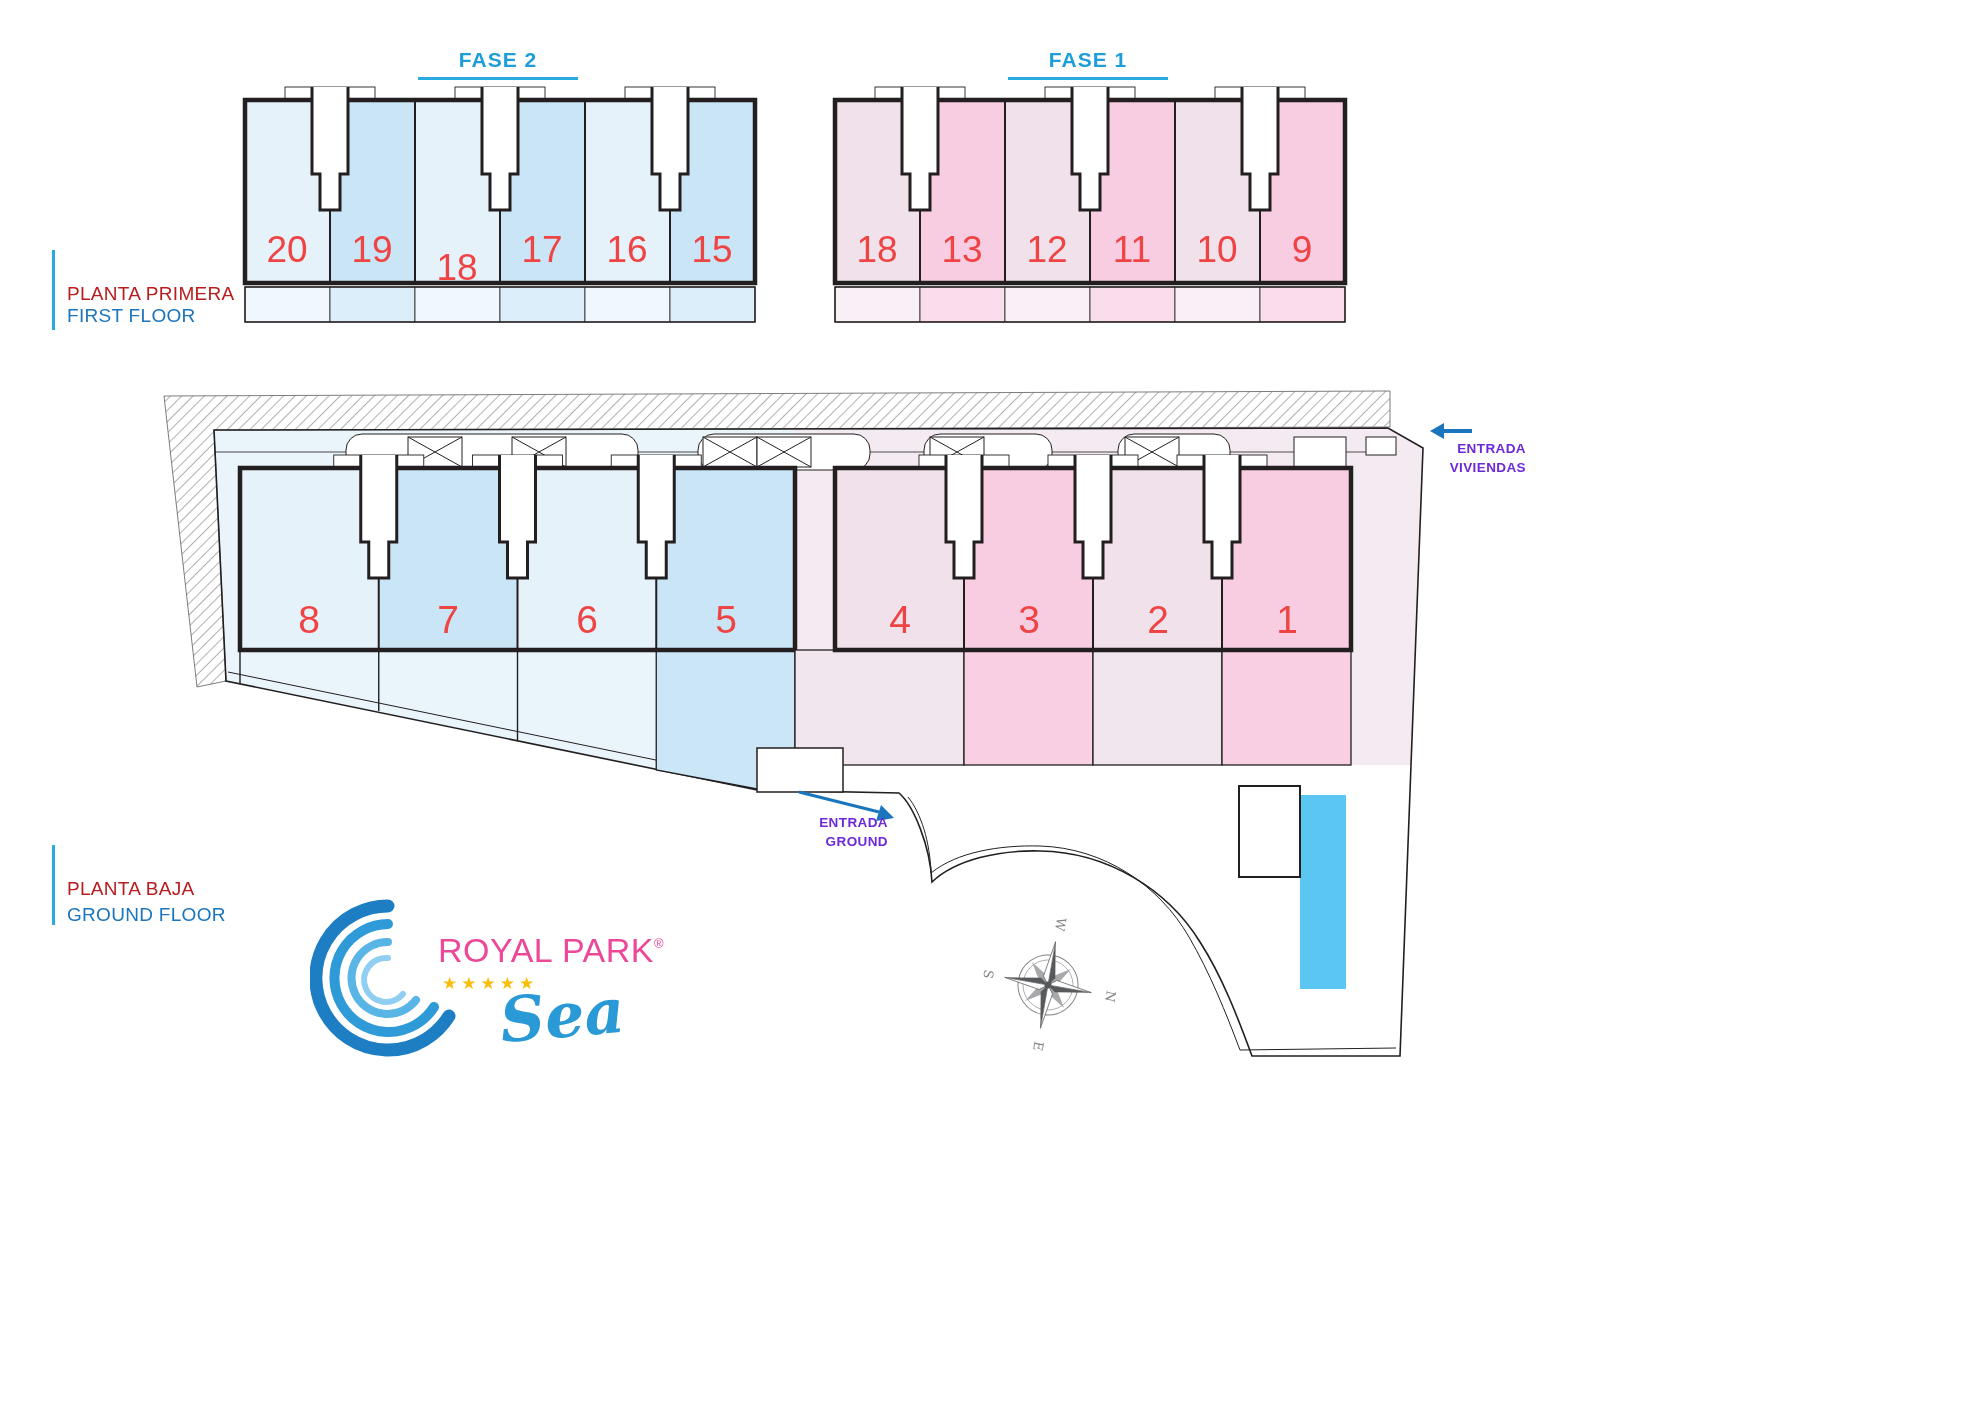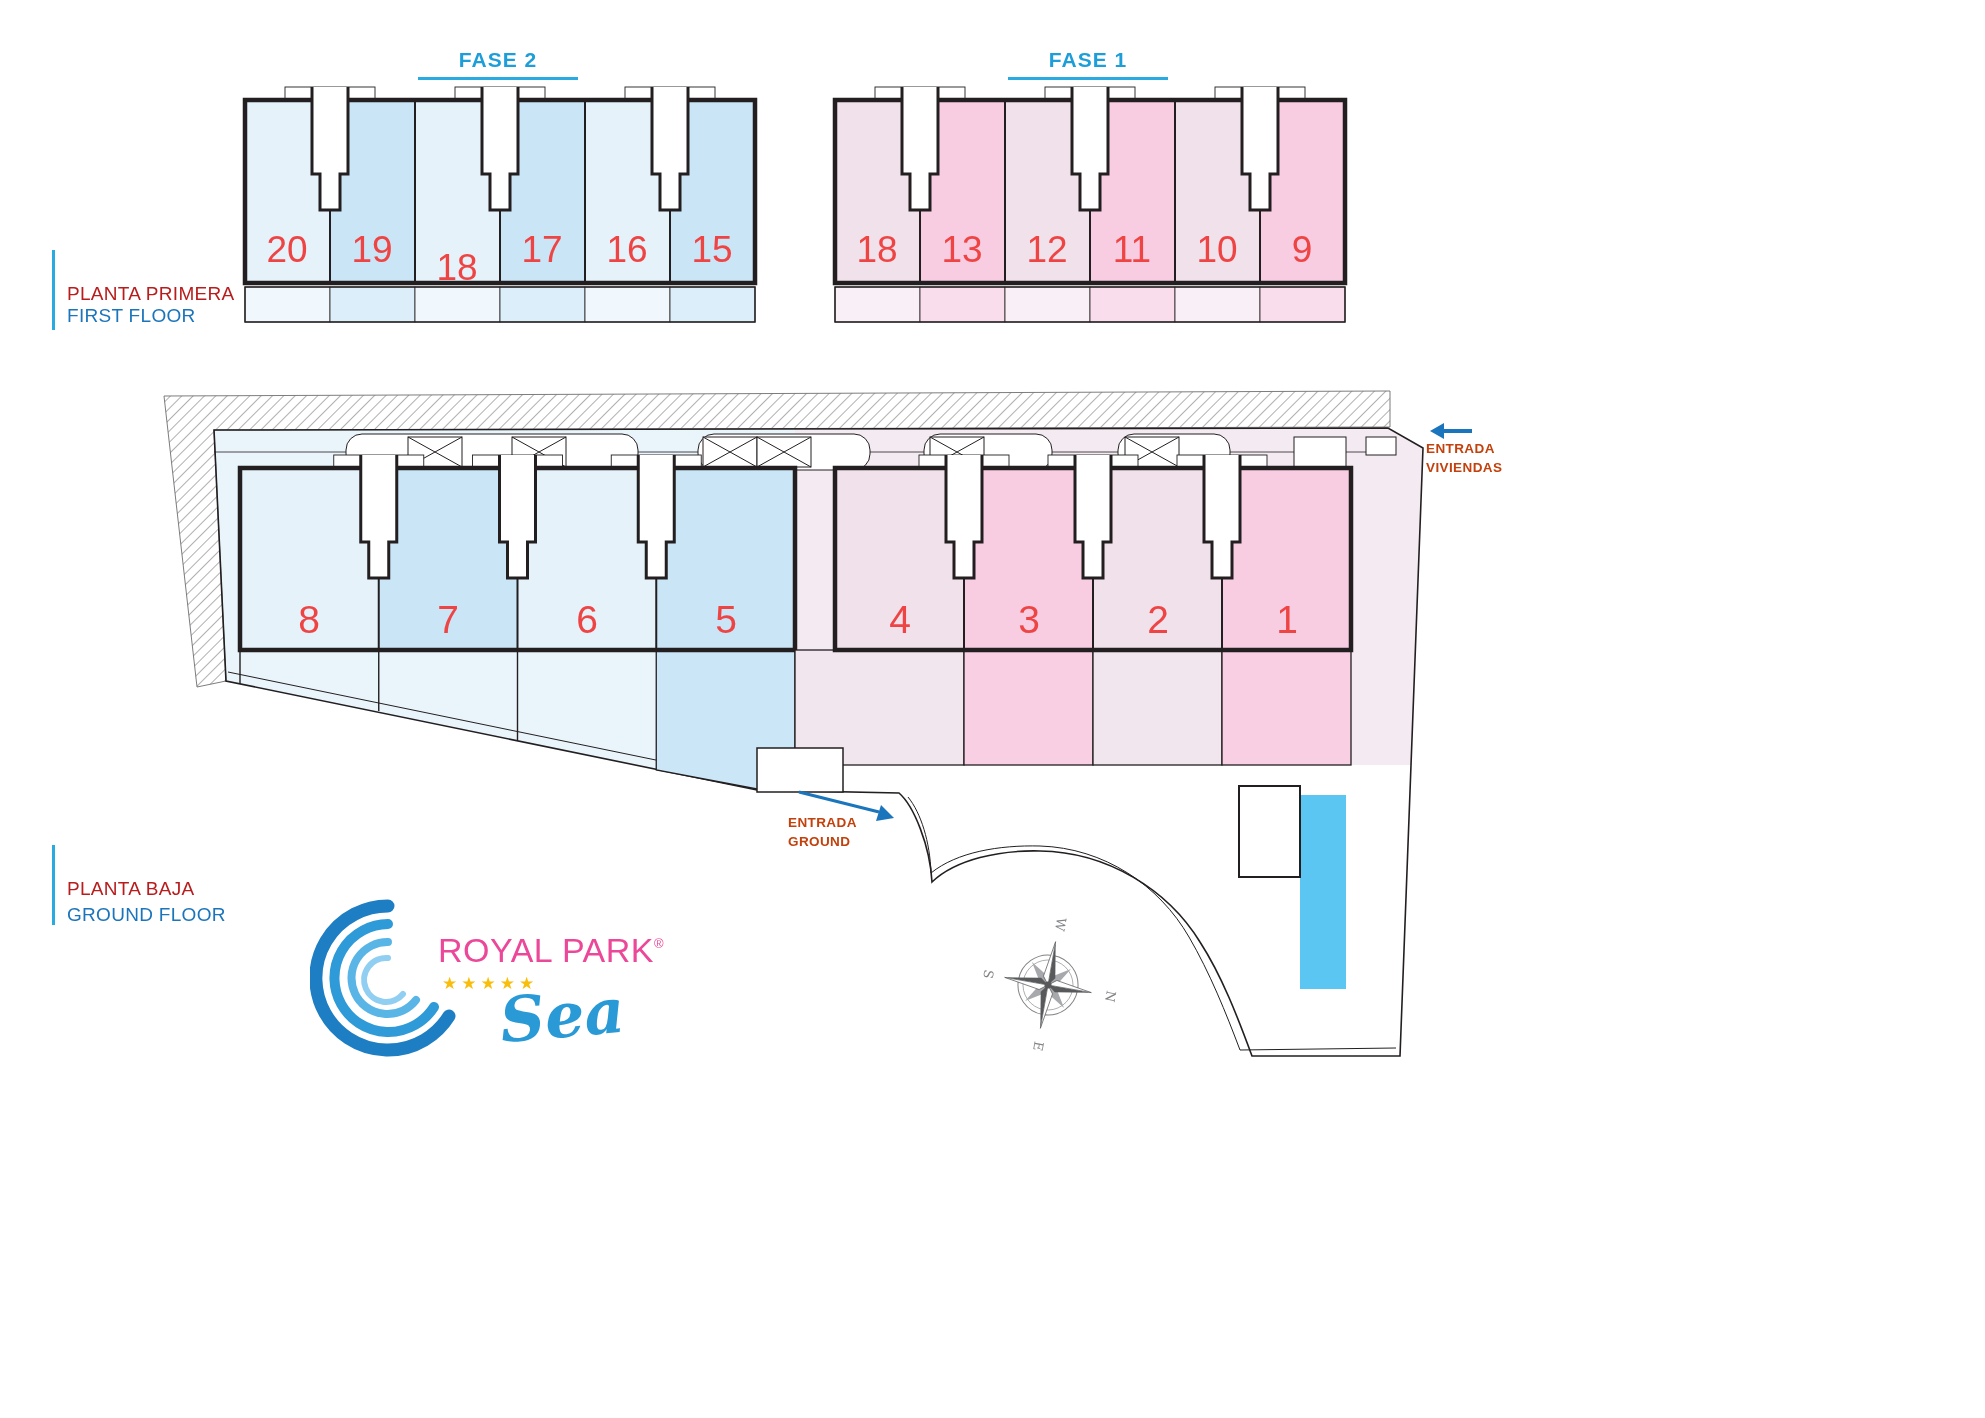--- a/index.html
+++ b/index.html
@@ -7,21 +7,21 @@
           font-family:"Liberation Sans",sans-serif;overflow:hidden;}
   .abs{position:absolute;}
   .fase{font-size:21px;font-weight:bold;color:#1e9ed9;letter-spacing:1px;
         width:160px;text-align:center;}
   .fase-line{width:160px;height:2.5px;background:#29abe2;}
   .legend-bar{width:3px;height:80px;background:#29abe2;}
   .legend-es{font-size:19px;color:#b91c1c;letter-spacing:.3px;white-space:nowrap;}
   .legend-en{font-size:19px;color:#1b75bc;letter-spacing:.3px;font-weight:500;white-space:nowrap;}
   .unit-num{width:80px;text-align:center;font-size:37px;color:#ef4444;line-height:48px;}
   .unit-num.gf{font-size:39px;}
-  .entr{font-size:13.5px;font-weight:bold;color:#c2410c;width:100px;text-align:left;
+  .entr{font-size:13.5px;font-weight:bold;color:#6d28d9;width:100px;text-align:right;
         letter-spacing:.4px;white-space:nowrap;}
   .compass-letter{width:18px;height:18px;text-align:center;font-family:"DejaVu Serif",serif;
         font-size:13px;color:#808285;transform:rotate(100deg);}
   .logo-brand{font-size:34px;font-weight:normal;color:#ec4899;letter-spacing:.5px;white-space:nowrap;}
   .logo-reg{font-size:13px;vertical-align:14px;}
   .logo-stars{font-size:17px;color:#f9be0b;letter-spacing:4px;white-space:nowrap;}
   .logo-sea{font-size:62px;font-weight:bold;font-style:italic;
         font-family:"DejaVu Serif",serif;color:#2a9ad6;transform:rotate(-5deg);white-space:nowrap;}
 </style>
 </head>

